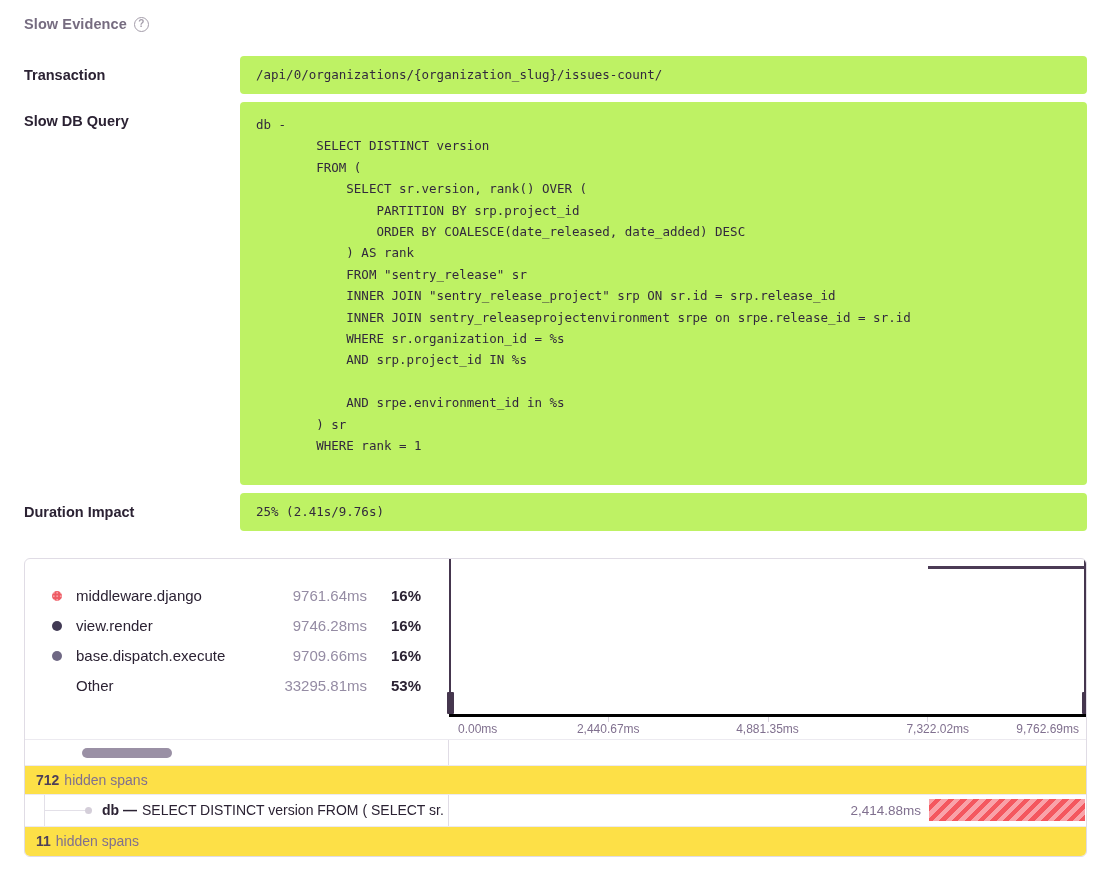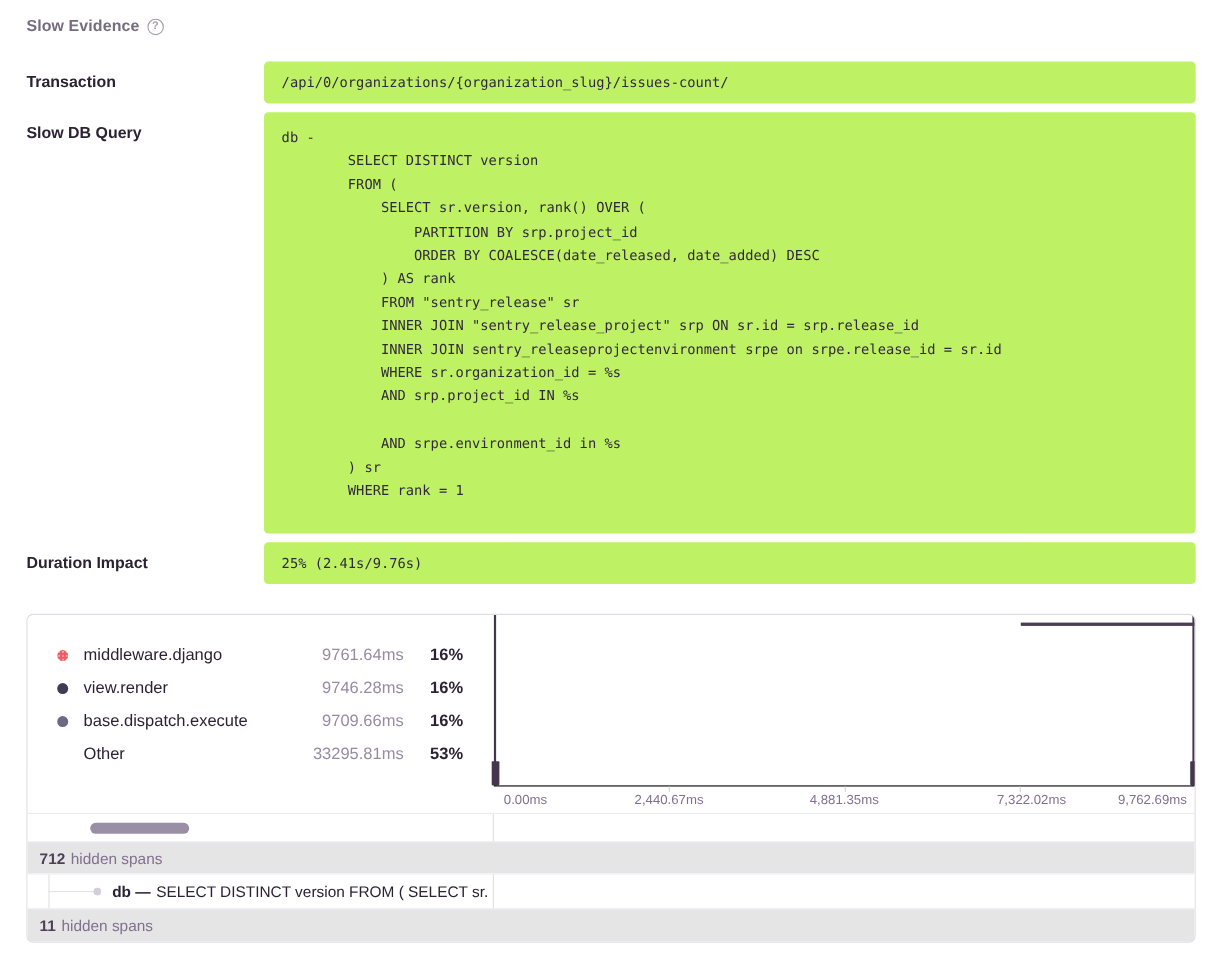--- a/index.html
+++ b/index.html
@@ -40,33 +40,33 @@
   .legend-pct { color:#2b2233; font-weight:bold; text-align:right; }
 
   .minimap-pane { border-left:none; display:flex; flex-direction:column; position:relative; }
   .minimap-area { position:relative; height:155px; }
   .mm-handle { position:absolute; top:0; bottom:0; width:2px; background:#45364e; }
   .mm-handle .grip { position:absolute; bottom:0; left:-2.5px; width:7px; height:22px; background:#45364e; border-radius:1px; }
   .mm-handle.left { left:0; }
   .mm-handle.right { right:0; }
   .mm-span-line { position:absolute; top:7px; left:75.2%; right:0; height:3px; background:#4b3b55; }
 
-  .axis-row { position:relative; height:25px; border-top:1px solid #000000; }
+  .axis-row { position:relative; height:25px; border-top:3px solid #000000; }
   .axis-tick { position:absolute; top:0; width:1px; height:5px; background:#d8d3dd; }
   .axis-label { position:absolute; top:5px; font-size:12px; color:#80708f; white-space:nowrap; }
   .axis-label.first { left:9px; }
   .axis-label.mid { transform:translateX(-50%); }
   .axis-label.last { right:7px; }
 
   .scroll-row { display:grid; grid-template-columns:424px 1fr; height:26px; border-top:1px solid #eceaf0; }
   .scroll-track { position:relative; border-right:1px solid #e0dce5; }
   .scroll-thumb { position:absolute; top:8px; left:57px; width:90px; height:10px; border-radius:5px; background:#9a90a5; }
 
   .hidden-row { height:29px; display:flex; align-items:center; padding-left:11px;
-                background:#e5e5e5; border-top:1px solid #eceaf0; font-size:14px; color:#80708f; }
+                background:#fde047; border-top:1px solid #eceaf0; font-size:14px; color:#80708f; }
   .hidden-row .count { font-weight:bold; color:#4d3f58; margin-right:5px; }
   .hidden-row.last { height:30px; }
 
   .span-row { display:grid; grid-template-columns:424px 1fr; height:32px; border-top:1px solid #eceaf0; background:#fff; }
   .span-left { position:relative; overflow:hidden; border-right:1px solid #e0dce5; }
   .tree-vline { position:absolute; left:19px; top:0; bottom:0; width:1px; background:#e3e0e8; }
   .tree-hline { position:absolute; left:19px; top:50%; width:43px; height:1px; background:#e3e0e8; }
   .tree-dot { position:absolute; left:60px; top:50%; margin-top:-3.5px; width:7px; height:7px; border-radius:50%; background:#d4ced9; }
   .span-desc { position:absolute; left:77px; top:0; bottom:0; display:flex; align-items:center;
                white-space:nowrap; font-size:14px; color:#2b2233; }
@@ -182,20 +182,24 @@
     <div class="span-row">
       <div class="span-left">
         <div class="tree-vline"></div>
         <div class="tree-hline"></div>
         <div class="tree-dot"></div>
         <div class="span-desc">
           <span class="op">db —</span>
           <span>SELECT DISTINCT version FROM ( SELECT sr.</span>
         </div>
       </div>
+      <div class="span-right">
+        <span class="span-duration">2,414.88ms</span>
+        <div class="span-bar"></div>
+      </div>
     </div>
 
     <div class="hidden-row last">
       <span class="count">11</span>
       <span>hidden spans</span>
     </div>
 
   </div>
 </div>
 

